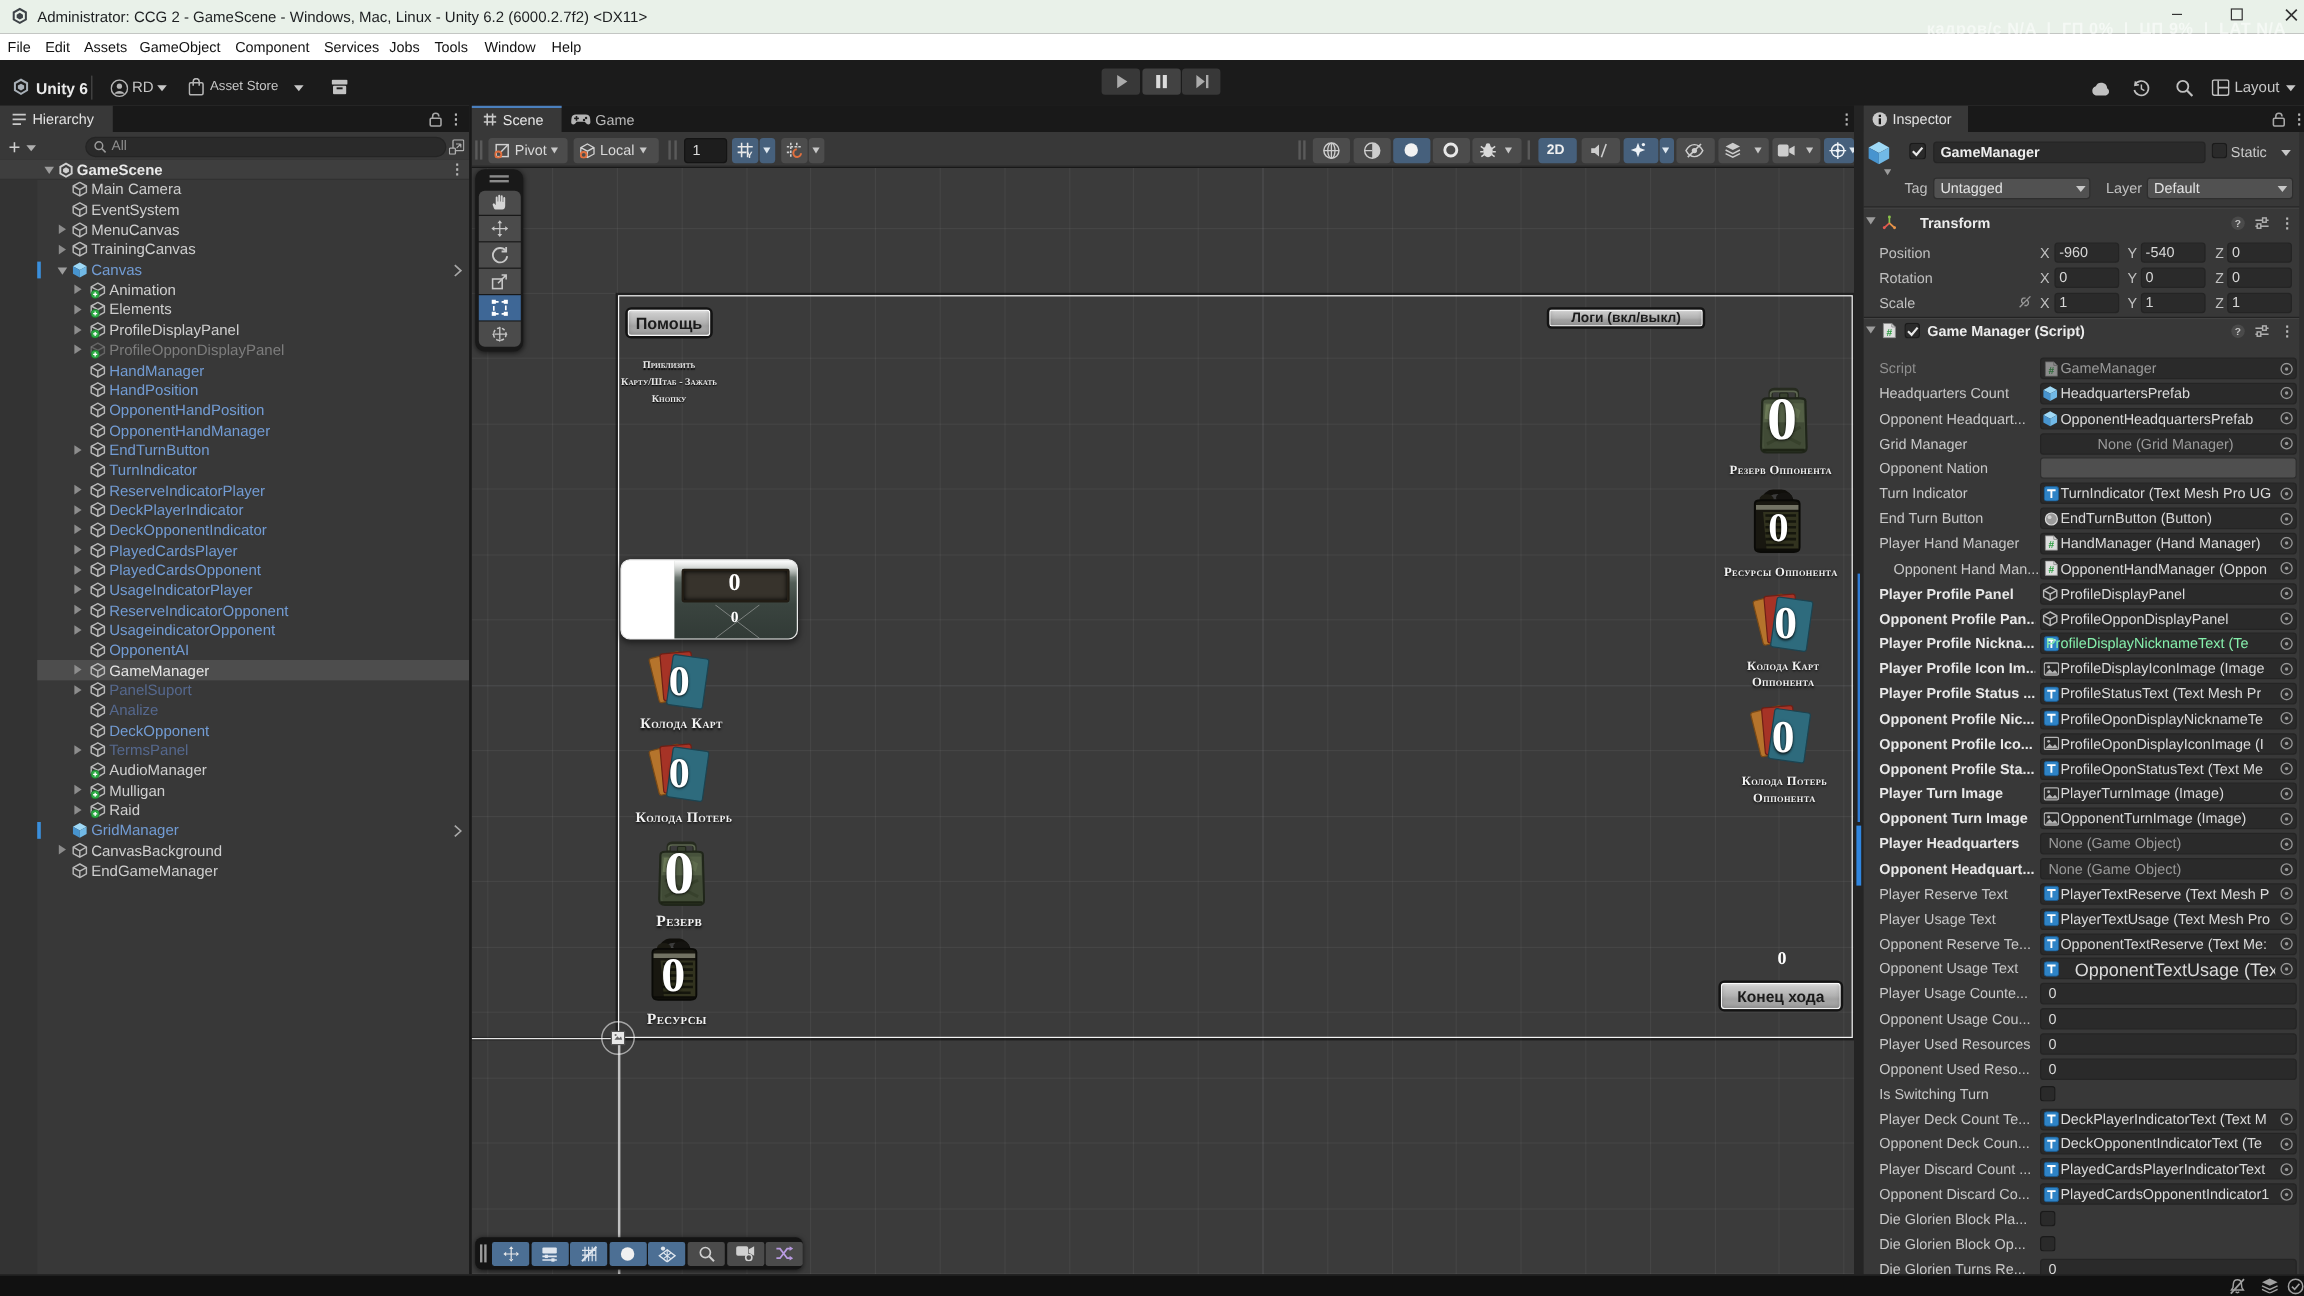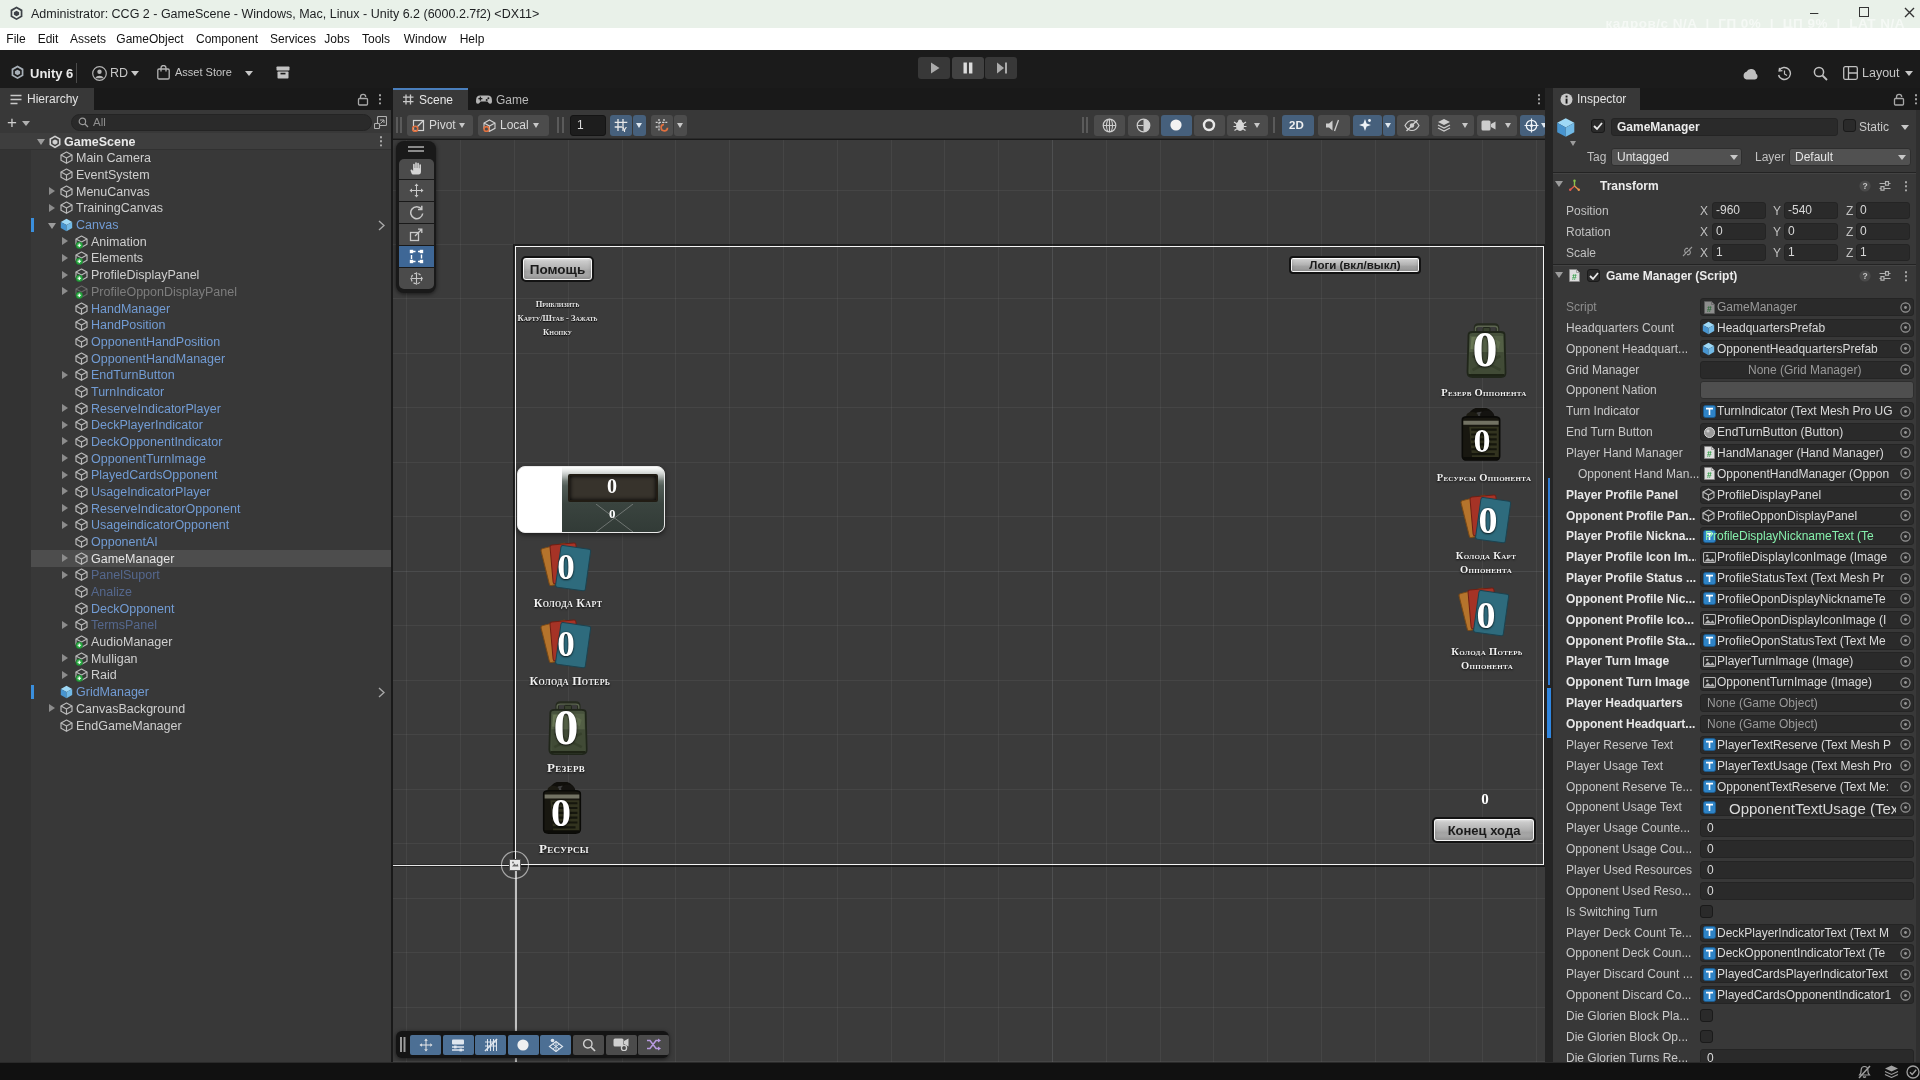--- a/index.html
+++ b/index.html
@@ -298,21 +298,21 @@
         </g>
       </svg>
 <div class="txt" style="left:91px;top:346.94px;font-size:12.5px;font-weight:normal;color:#729cd4;">DeckOpponentIndicator</div>
 <div class="fold-closed" style="left:62px;top:366.12px;"></div>
 <svg class="abs" style="left:75px;top:363.62px;" width="14" height="14" viewBox="0 0 14 14">
         <g fill="none" stroke="#b9b9b9" stroke-opacity="1.0" stroke-width="1.2" stroke-linejoin="round">
           <path d="M6.5 1 L12 4 L12 9.3 L6.5 12.3 L1 9.3 L1 4 Z"></path>
           <path d="M1 4 L6.5 7 L12 4 M6.5 7 L6.5 12.3"></path>
         </g>
       </svg>
-<div class="txt" style="left:91px;top:363.62px;font-size:12.5px;font-weight:normal;color:#729cd4;">OpponentTurnImage</div>
+<div class="txt" style="left:91px;top:363.62px;font-size:12.5px;font-weight:normal;color:#729cd4;">PlayedCardsPlayer</div>
 <div class="fold-closed" style="left:62px;top:382.8px;"></div>
 <svg class="abs" style="left:75px;top:380.3px;" width="14" height="14" viewBox="0 0 14 14">
         <g fill="none" stroke="#b9b9b9" stroke-opacity="1.0" stroke-width="1.2" stroke-linejoin="round">
           <path d="M6.5 1 L12 4 L12 9.3 L6.5 12.3 L1 9.3 L1 4 Z"></path>
           <path d="M1 4 L6.5 7 L12 4 M6.5 7 L6.5 12.3"></path>
         </g>
       </svg>
 <div class="txt" style="left:91px;top:380.3px;font-size:12.5px;font-weight:normal;color:#729cd4;">PlayedCardsOpponent</div>
 <div class="fold-closed" style="left:62px;top:399.47999999999996px;"></div>
 <svg class="abs" style="left:75px;top:396.97999999999996px;" width="14" height="14" viewBox="0 0 14 14">

